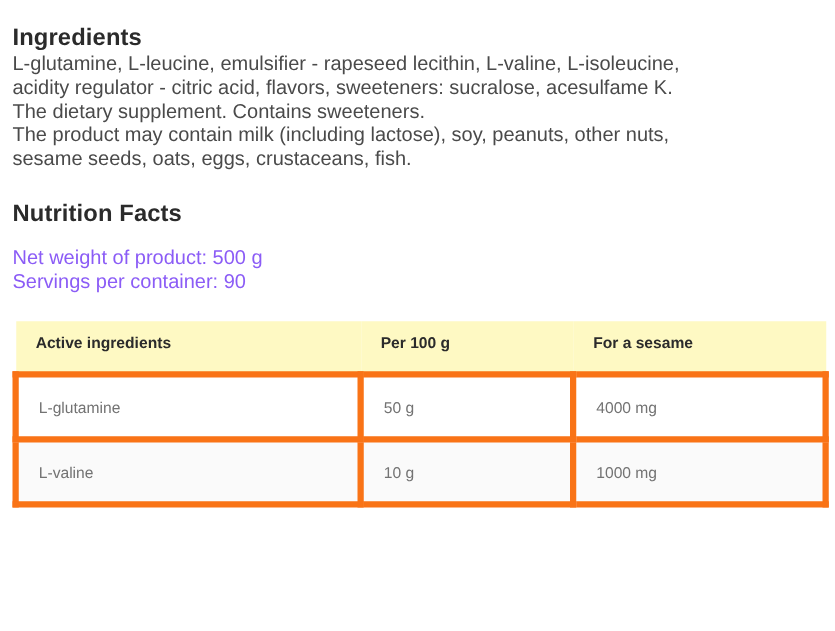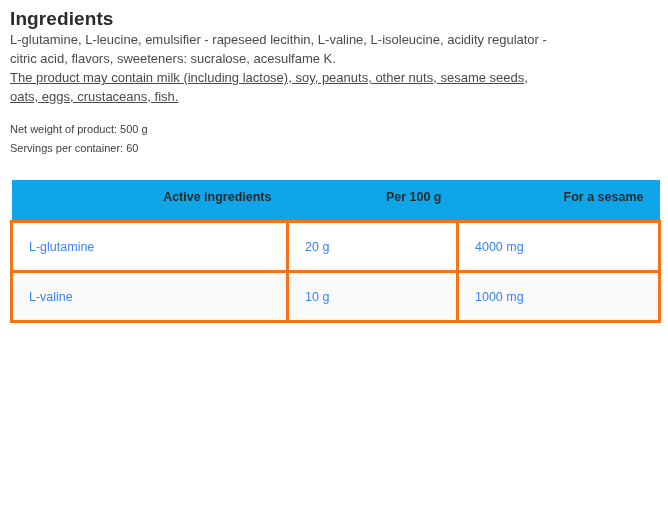--- a/index.html
+++ b/index.html
@@ -8,86 +8,85 @@
   }
   body {
     width: 668px;
     height: 505px;
     background: #ffffff;
     font-family: "Liberation Sans", sans-serif;
     color: #333333;
     overflow: hidden;
   }
   .page {
-    padding: 0 10px;
+    padding: 12px 10px;
     box-sizing: border-box;
     width: 561px;
   }
   h2.section-title {
     font-size: 19px;
     font-weight: bold;
     color: #2b2b2b;
     margin: 0;
     padding: 0;
     letter-spacing: 0.1px;
   }
   .ingredients-title {
     padding-top: 8px;
   }
   .nutrition-title {
     padding-top: 0px;
   }
   p.body-text {
-    font-size: 13px;
+    font-size: 16px;
     line-height: 19px;
     color: #4a4a4a;
     margin: 0;
   }
   .ing-paragraph {
     margin-top: 22px;
     max-width: 650px;
   }
   .ing-note {
     margin-top: 18px;
   }
   .ing-allergen {
     margin-top: 19px;
-    text-decoration: underline;
   }
   .nutrition-title-wrap {
     margin-top: 24px;
   }
   .facts-list {
     margin-top: 14px;
   }
   .facts-list div {
-    font-size: 11px;
+    font-size: 16px;
     line-height: 19px;
-    color: #404040;
+    color: #8b5cf6;
   }
   table.nutrition-table {
     margin-top: 22px;
     border-collapse: collapse;
     width: 648px;
     table-layout: fixed;
   }
   table.nutrition-table th {
-    text-align: right;
+    text-align: left;
     font-size: 12.5px;
     font-weight: bold;
     color: #2b2b2b;
     padding: 10px 16px 16px 16px;
     border: none;
-    background: #0ea5e9;
+    background: #fef9c3;
   }
   table.nutrition-table td {
     font-size: 12.5px;
-    color: #3b82f6;
+    color: #737373;
     padding: 15px 16px;
-    border: 3px solid #f97316;
+    border: 5px solid #f97316;
     height: 17px;
   }
   table.nutrition-table tr.row-odd td {
     background: #ffffff;
   }
   table.nutrition-table tr.row-even td {
     background: #fafafa;
   }
   table.nutrition-table col.c1 { width: 276px; }
   table.nutrition-table col.c2 { width: 170px; }
@@ -97,46 +96,50 @@
 <body>
 
 <div class="page">
 
   <div class="ingredients-title">
     <h2 class="section-title">Ingredients</h2>
   </div>
 
   <p class="body-text ing-paragraph">L-glutamine, L-leucine, emulsifier - rapeseed lecithin, L-valine, L-isoleucine, acidity regulator - citric acid, flavors, sweeteners: sucralose, acesulfame K.</p>
 
+  <p class="body-text ing-note">The dietary supplement. Contains sweeteners.</p>
 
   <p class="body-text ing-allergen">The product may contain milk (including lactose), soy, peanuts, other nuts, sesame seeds, oats, eggs, crustaceans, fish.</p>
 
+  <div class="nutrition-title-wrap">
+    <h2 class="section-title nutrition-title">Nutrition Facts</h2>
+  </div>
 
   <div class="facts-list">
     <div>Net weight of product: 500 g</div>
-    <div>Servings per container: 60</div>
+    <div>Servings per container: 90</div>
   </div>
 
   <table class="nutrition-table">
     <colgroup>
       <col class="c1">
       <col class="c2">
       <col class="c3">
     </colgroup>
     <thead>
       <tr>
         <th>Active ingredients</th>
         <th>Per 100 g</th>
         <th>For a sesame</th>
       </tr>
     </thead>
     <tbody>
       <tr class="row-odd">
         <td>L-glutamine</td>
-        <td>20 g</td>
+        <td>50 g</td>
         <td>4000 mg</td>
       </tr>
       <tr class="row-even">
         <td>L-valine</td>
         <td>10 g</td>
         <td>1000 mg</td>
       </tr>
     </tbody>
   </table>
 

